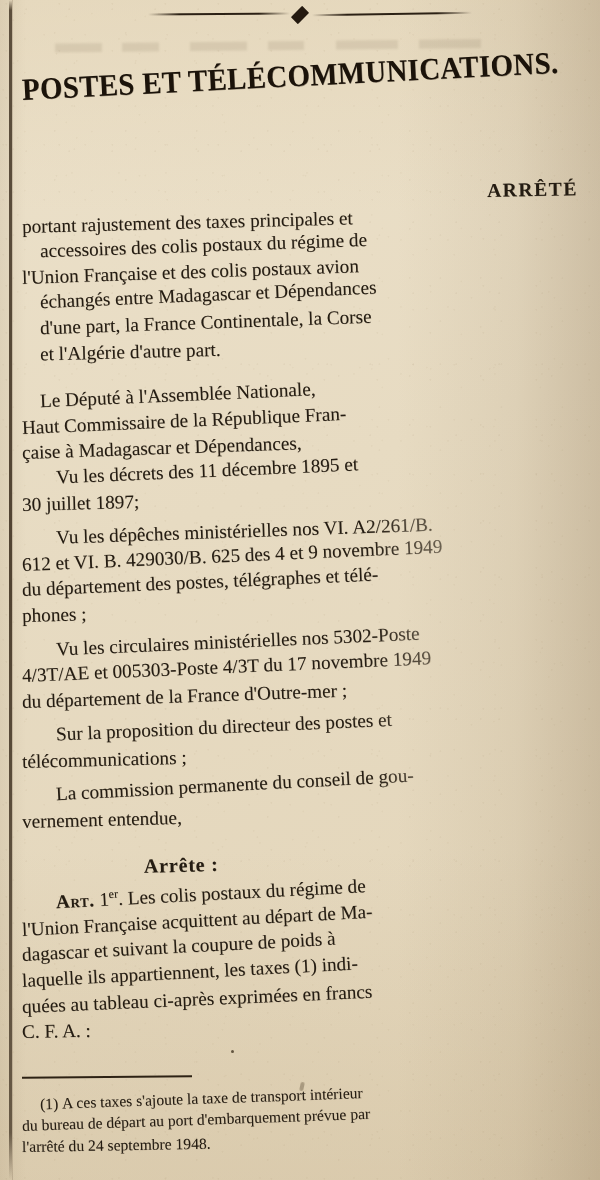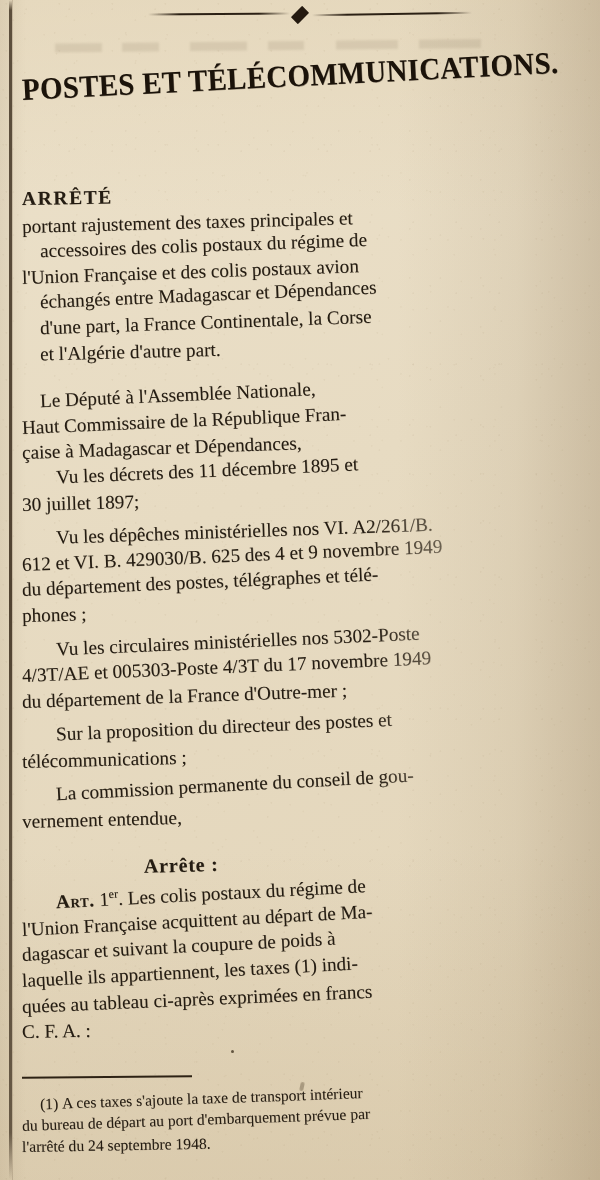--- a/index.html
+++ b/index.html
@@ -138,21 +138,21 @@
 
   
   .body {
     position: absolute;
     left: 22px; top: 186px;
     width: 556px;
     font-size: 19.2px;
     line-height: 25.6px;
   }
 
-  .ctr { text-align: left; }
+  .ctr { text-align: right; }
 
   
   .ln {
     display: block;
     white-space: nowrap;
     transform-origin: left center;
     text-shadow: 0.4px 0.3px 0 rgba(45,32,18,0.30);
   }
 
   .sub-head {

